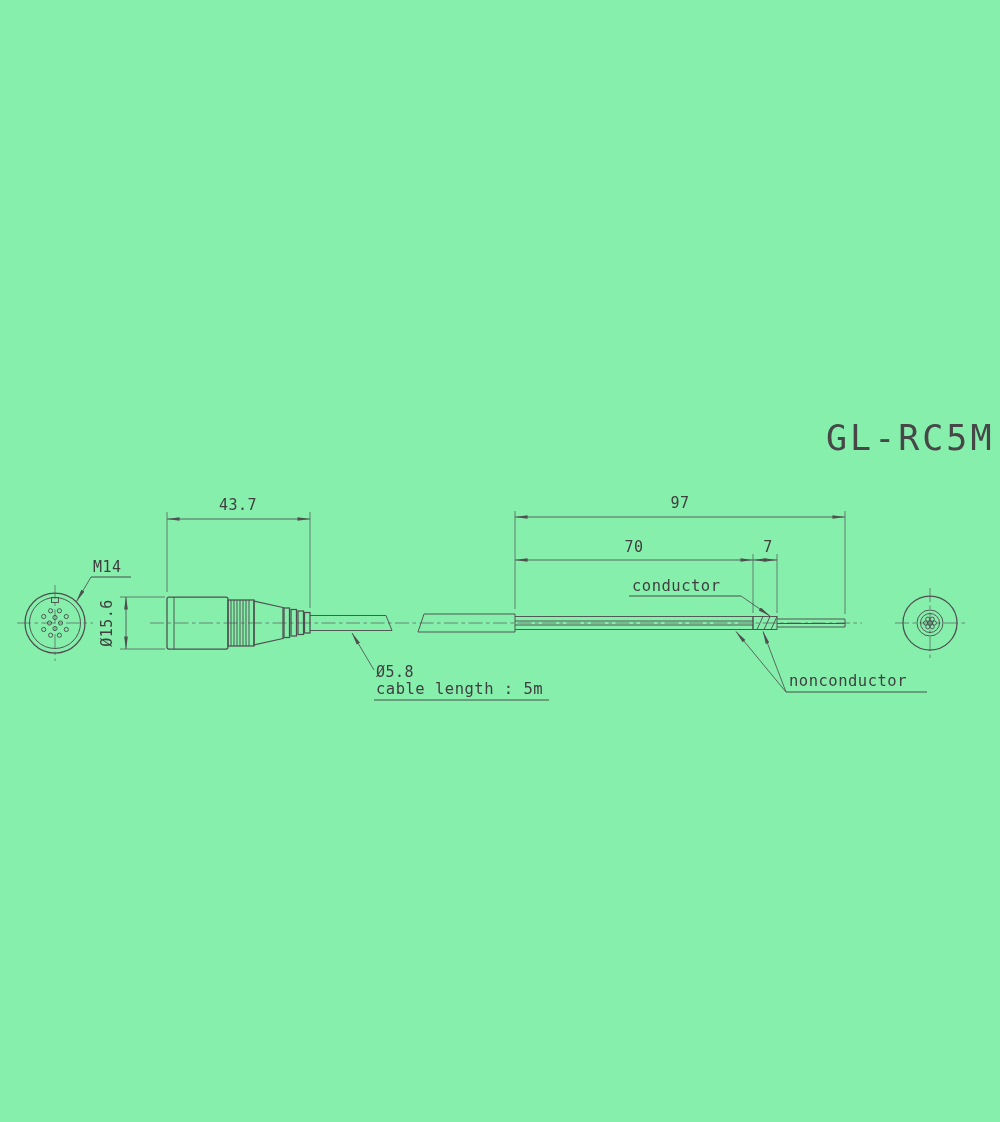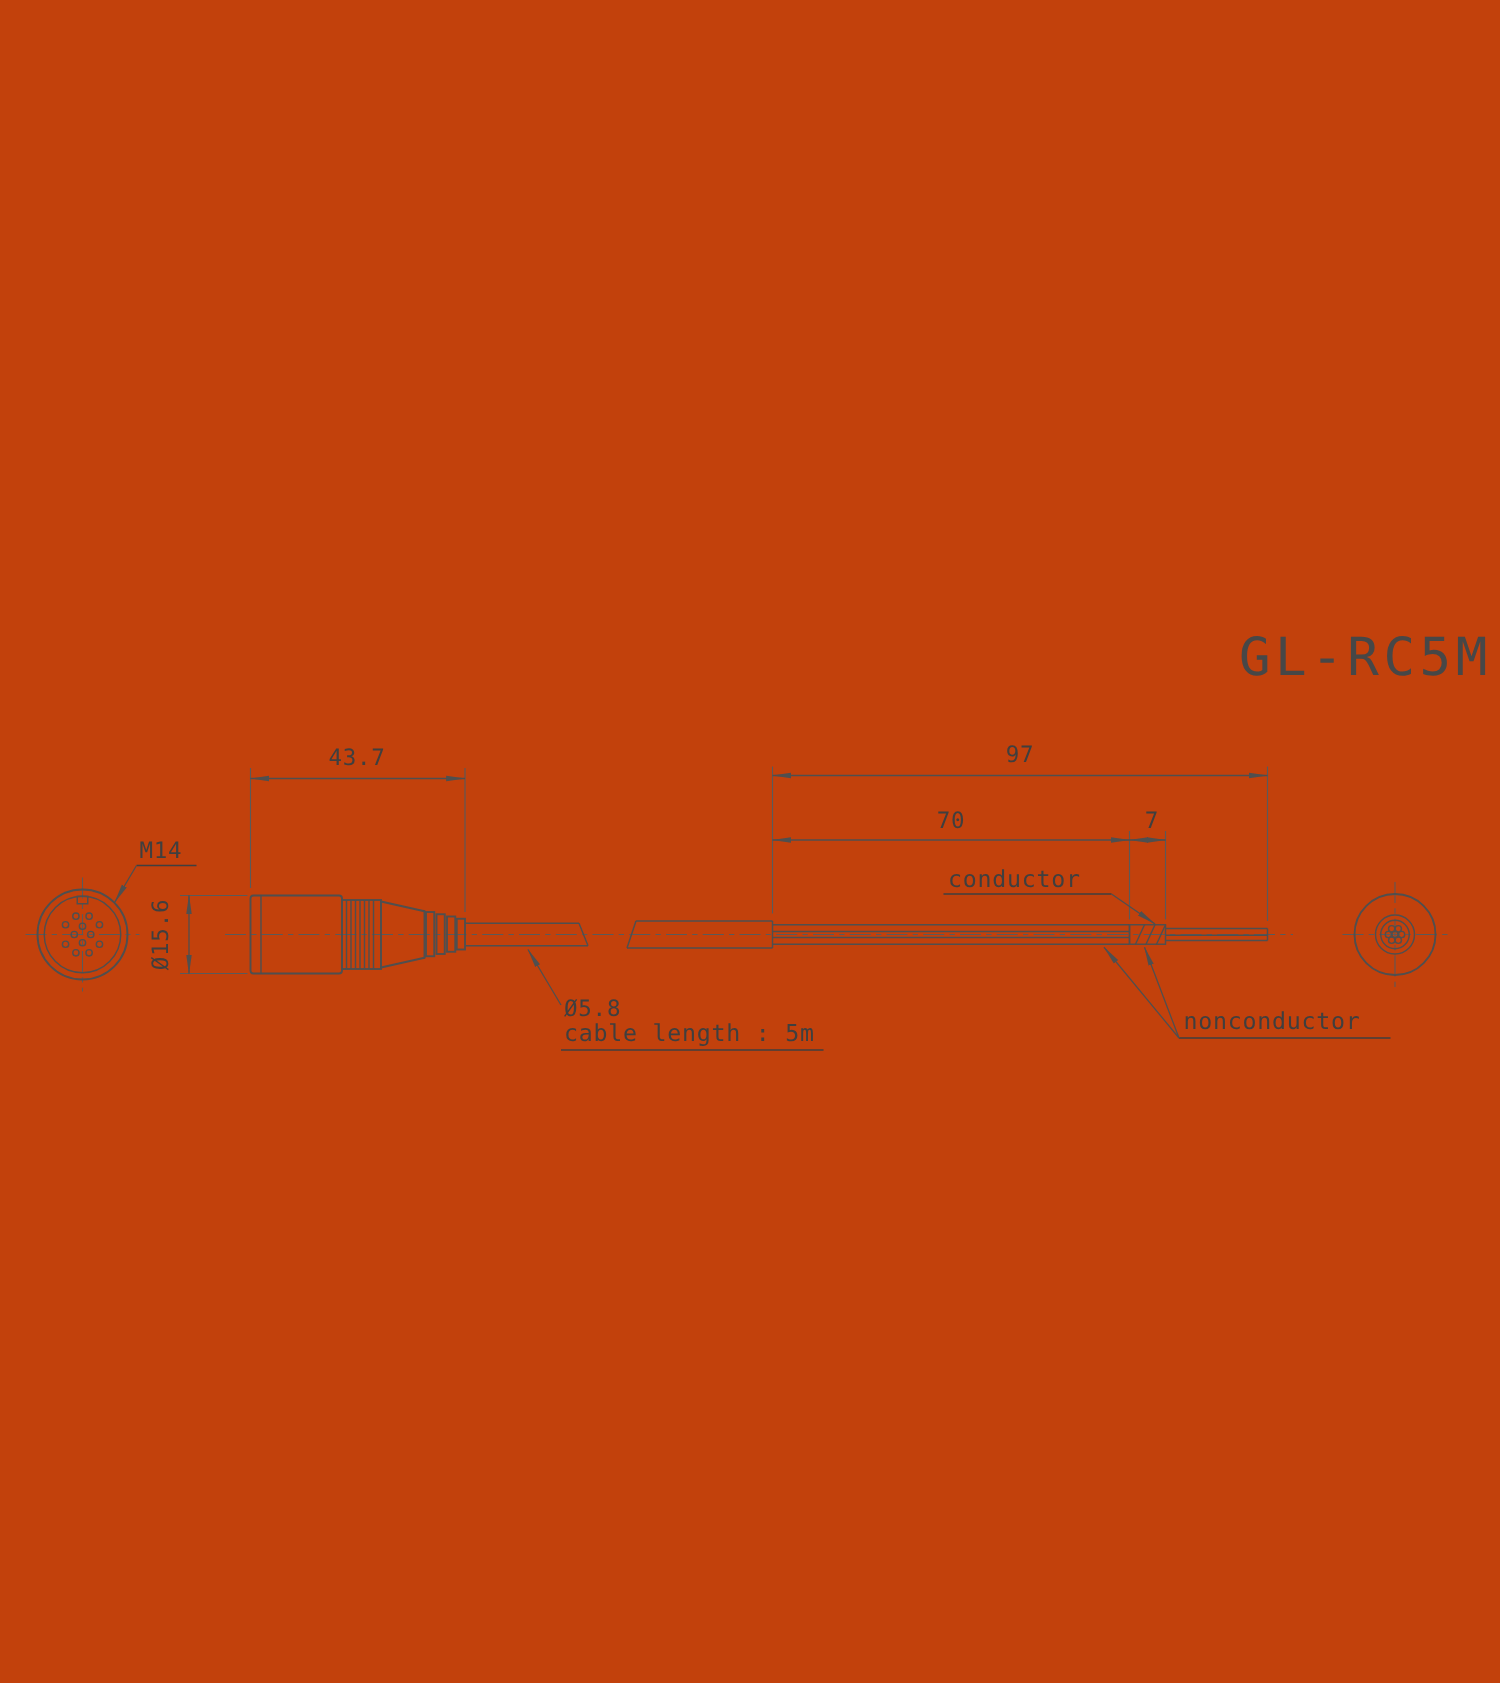--- a/index.html
+++ b/index.html
@@ -1,16 +1,16 @@
 <!DOCTYPE html>
 <html><head>
 <meta charset="utf-8">
 <style>
   html,body{margin:0;padding:0;background:#ffffff;}
-  #canvas{position:relative;width:1000px;height:1122px;background:#c2410c;overflow:hidden;}
+  #canvas{position:relative;width:1000px;height:1122px;background:#86efac;overflow:hidden;}
   svg text{font-family:"DejaVu Sans Mono","Liberation Mono",monospace;fill:#3f3f3f;}
   .t-title{font-size:35px;letter-spacing:3px;fill:#474747;}
   .t-dim{font-size:15px;letter-spacing:.5px;}
   .t-label{font-size:15.5px;letter-spacing:.5px;}
   .obj{stroke:#4f4f4f;stroke-width:1.25;fill:none;stroke-linecap:round;}
   .obj2{stroke:#4f4f4f;stroke-width:.95;fill:none;}
   .thin{stroke:#5a5a5a;stroke-width:.75;fill:none;}
   .dim{stroke:#4f4f4f;stroke-width:.85;fill:none;}
   .cl{stroke:#5a5a5a;stroke-width:.7;fill:none;stroke-dasharray:14 3.5 3.5 3.5;}
   .ul{stroke:#3f3f3f;stroke-width:.9;}

